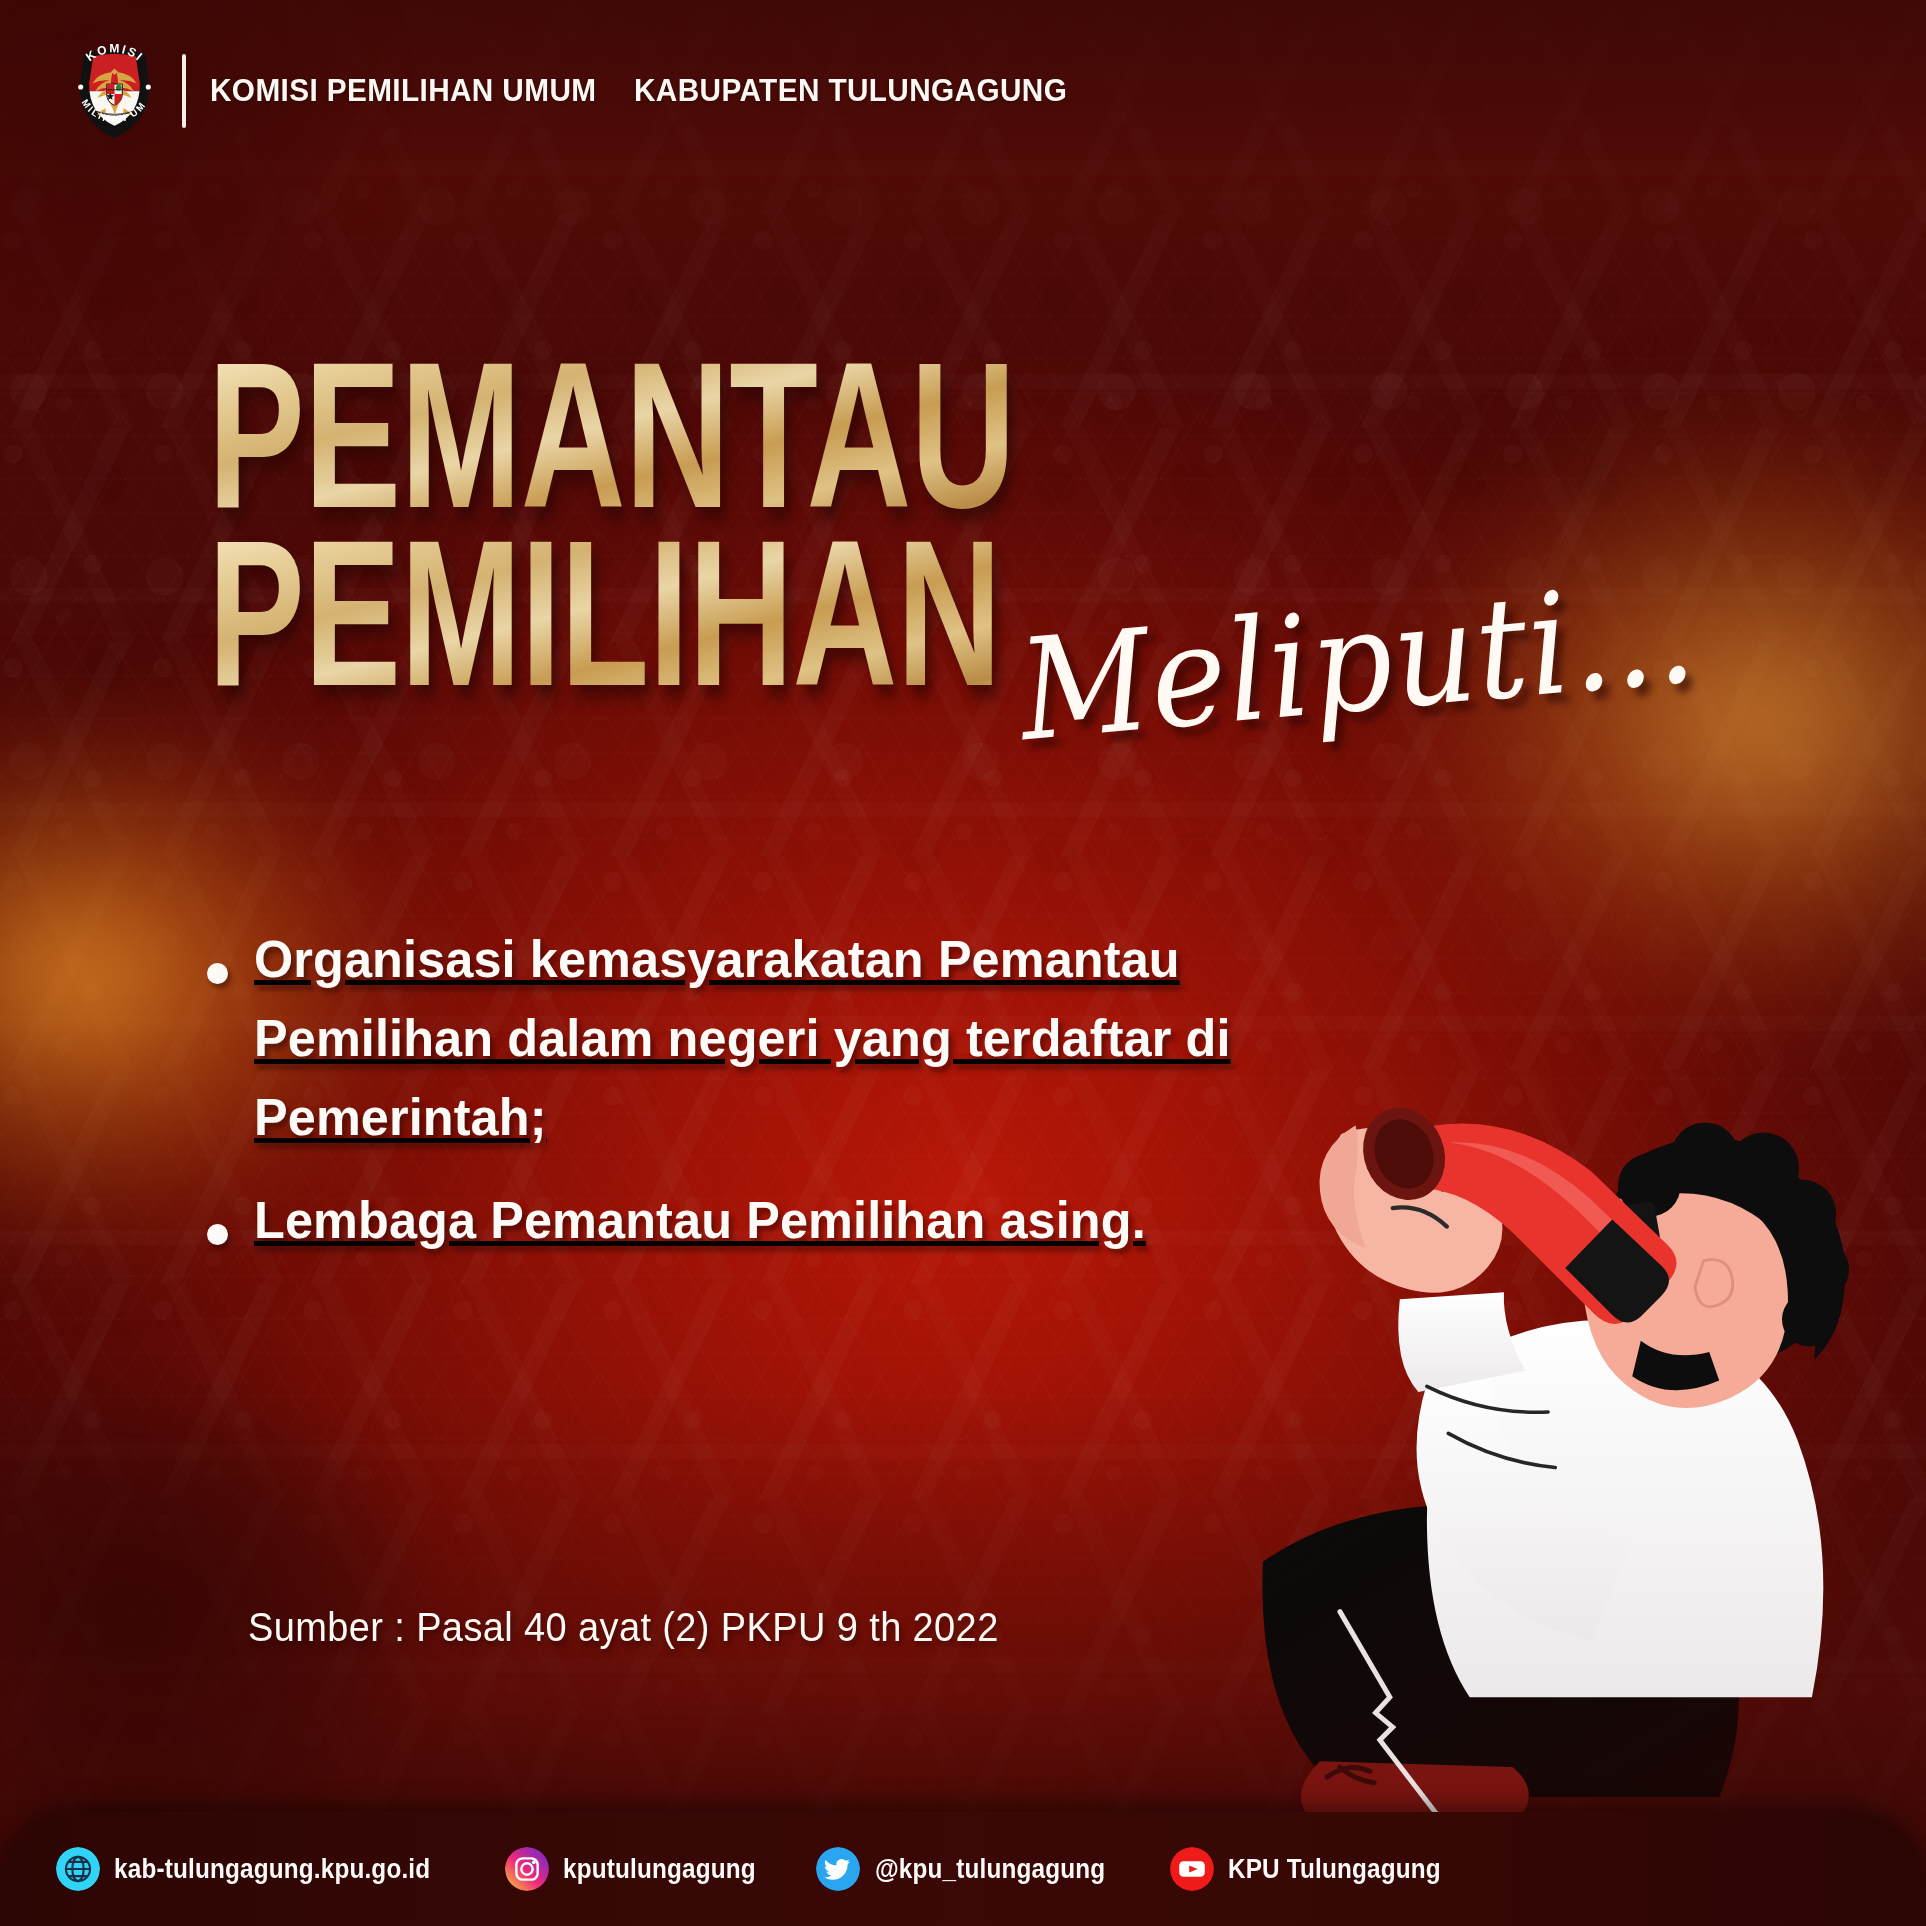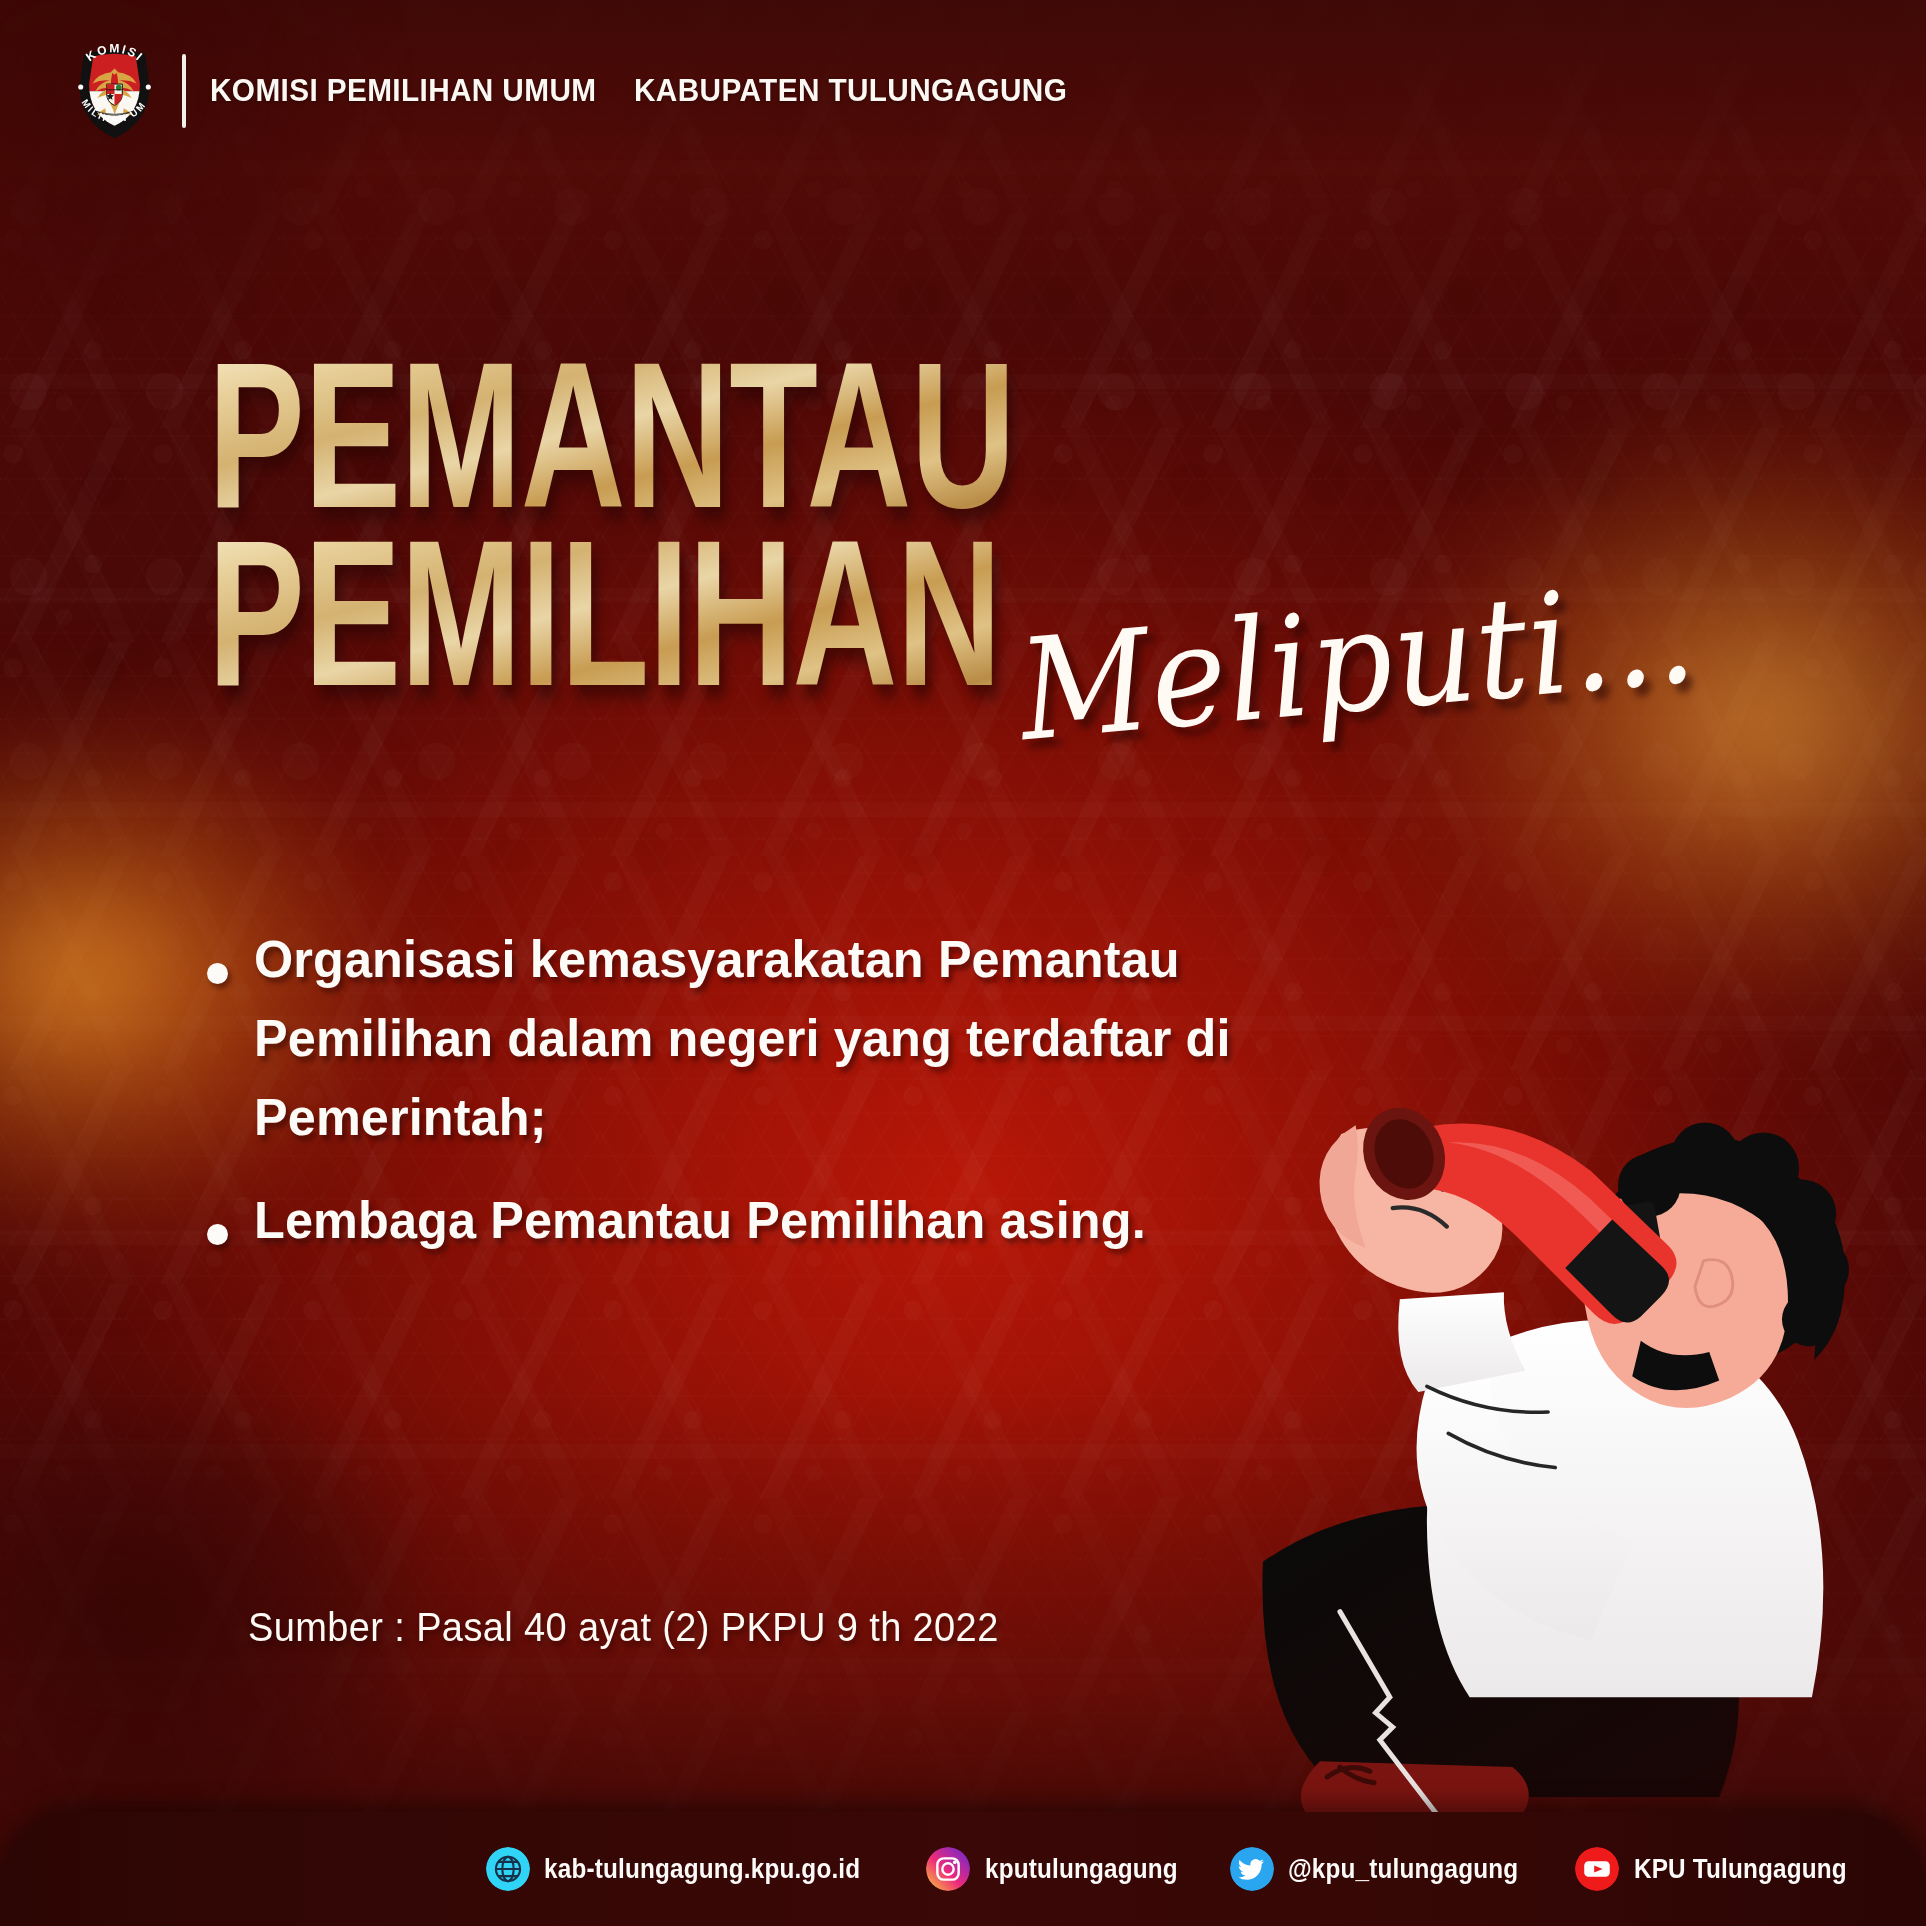--- a/index.html
+++ b/index.html
@@ -112,21 +112,21 @@
     color:#fffaf4;
     letter-spacing:1.4px;
     transform:rotate(-5deg) scaleY(1.1);
     transform-origin:left center;
     text-shadow:6.4px 8.6px 7.1px rgba(40,3,2,.55);
     white-space:nowrap;
   }
 
   
   .bullets{position:absolute;left:207px;top:920px;width:1227px;z-index:40;}
-  .bullet-row{display:flex;align-items:flex-start;gap:26px;margin-bottom:24px;}
+  .bullet-row{display:flex;align-items:flex-start;gap:26px;margin-bottom:24px;text-decoration:underline;}
   .bullet-dot{
     flex:none;width:21.4px;height:21.4px;border-radius:50%;background:#fdfbf8;margin-top:43px;
     box-shadow:2.9px 4.3px 5px rgba(40,3,2,.45);
   }
   .bullet-text{
     color:#fdfbf8;
     font-family:"Liberation Sans", sans-serif;
     font-weight:700;
     font-size:52px;
     line-height:1.52;
@@ -152,23 +152,22 @@
   .illus{position:absolute;right:0;bottom:93px;width:713px;height:785px;z-index:35;}
   .illus svg{width:100%;height:100%;display:block;}
 
   
   .footer{
     position:absolute;left:0;right:0;bottom:0;height:114px;z-index:60;
     background:linear-gradient(90deg,#2c0604 0%,#330705 22%,#3a0806 50%,#340705 78%,#2a0504 100%);
     border-radius:78px 78px 0 0;
     display:flex;align-items:center;
     padding:0 56px;
-    gap:4px;
+    gap:12px;
     box-shadow:0 -5.7px 24px rgba(0,0,0,.45);
-    justify-content:flex-end;
   }
   .f-item{display:flex;align-items:center;gap:14.3px;flex:none;}
   .f-item + .f-item{margin-left:27px;}
   .f-label{
     color:#fdfbf9;font-weight:700;font-size:27px;letter-spacing:0.2px;
     font-family:"Liberation Sans", sans-serif;
     transform:scaleX(.9);transform-origin:left center;white-space:nowrap;
   }
   .f-icon{width:44px;height:44px;border-radius:50%;flex:none;display:flex;align-items:center;justify-content:center;overflow:hidden;}
   .f-icon svg{width:100%;height:100%;display:block;}

